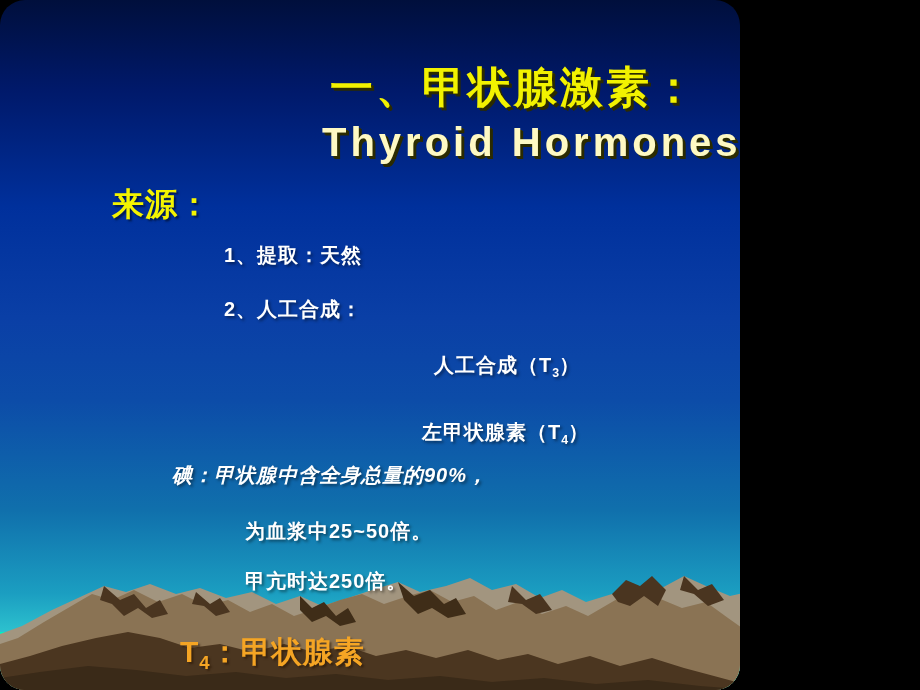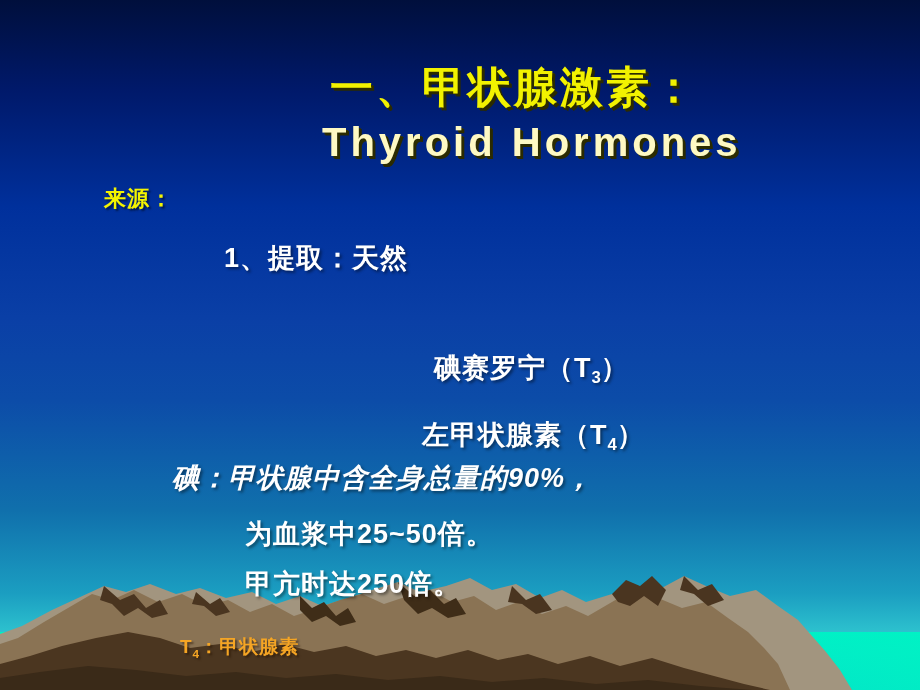--- a/index.html
+++ b/index.html
@@ -3,24 +3,25 @@
 <meta charset="utf-8">
 <title>Thyroid Hormones Slide</title>
 <style>
   html, body {
     margin: 0;
     padding: 0;
     background: #000;
   }
   #slide {
     position: relative;
-    width: 920px;
+    width: 740px;
     height: 690px;
     overflow: hidden;
     font-family: "Liberation Sans", "DejaVu Sans", sans-serif;
+    border-radius: 25px;
     -webkit-font-smoothing: antialiased;
   }
   
   #sky {
     position: absolute;
     inset: 0;
     background: linear-gradient(to bottom,
         #000f3c 0%,
         #00196a 13%,
         #00309c 30%,
@@ -75,51 +76,51 @@
   .title-en {
     left: 322px;
     top: 122px;
     font-size: 40px;
     font-weight: bold;
     color: #fef9c3;
     letter-spacing: 4px;
     text-shadow: 3px 3px 0 #2b2b00, 2px 2px 0 #333300;
   }
   .label-source {
-    left: 104px;
+    left: 112px;
     top: 188px;
-    font-size: 22px;
+    font-size: 32px;
     font-weight: bold;
     color: #f4f400;
     letter-spacing: 1px;
     text-shadow: 2px 2px 2px rgba(0,0,0,0.5);
   }
   .body-line {
     color: #ffffff;
-    font-size: 27px;
+    font-size: 20px;
     font-weight: bold;
     letter-spacing: 1px;
     text-shadow: 2px 2px 3px rgba(0,0,0,0.45);
   }
   .l-item1 { left: 224px; top: 245px; }
   .l-item2 { left: 224px; top: 299px; }
   .l-drug1 { left: 434px; top: 355px; }
   .l-drug2 { left: 422px; top: 410px; margin-top: 12px; }
   .l-iodine1 { left: 172px; top: 465px; font-style: italic; }
   .l-iodine2 { left: 245px; top: 521px; }
   .l-iodine3 { left: 245px; top: 571px; }
 
   .sub {
     font-size: 0.62em;
     vertical-align: sub;
     letter-spacing: 0;
   }
 
   .footer-item {
-    font-size: 19px;
+    font-size: 30px;
     font-weight: bold;
     color: #f5a524;
     letter-spacing: 1px;
     text-shadow: 2px 2px 2px rgba(40,20,0,0.55);
   }
   .f-t4 { left: 180px; top: 637px; }
   .f-t3 { left: 450px; top: 637px; }
 </style>
 </head>
 <body>
@@ -160,23 +161,24 @@
              L388,120 L440,116 L492,122 L544,118 L596,124 L648,120 L700,126 L752,130
              L0,130 Z"></path>
   </svg>
 
   <div class="txt title-cn">一、甲状腺激素：</div>
   <div class="txt title-en">Thyroid Hormones</div>
 
   <div class="txt label-source">来源：</div>
 
   <div class="txt body-line l-item1">1、提取：天然</div>
+  <div class="txt body-line l-item2">2、人工合成：</div>
 
   <div class="txt body-line l-drug1">
-    <span>碘赛罗宁（T</span><span class="sub">3</span><span>）</span>
+    <span>人工合成（T</span><span class="sub">3</span><span>）</span>
   </div>
 
   <div class="txt body-line l-drug2">
     <span>左甲状腺素（T</span><span class="sub">4</span><span>）</span>
   </div>
 
   <div class="txt body-line l-iodine1">碘：甲状腺中含全身总量的90%，</div>
   <div class="txt body-line l-iodine2">为血浆中25~50倍。</div>
   <div class="txt body-line l-iodine3">甲亢时达250倍。</div>
 

